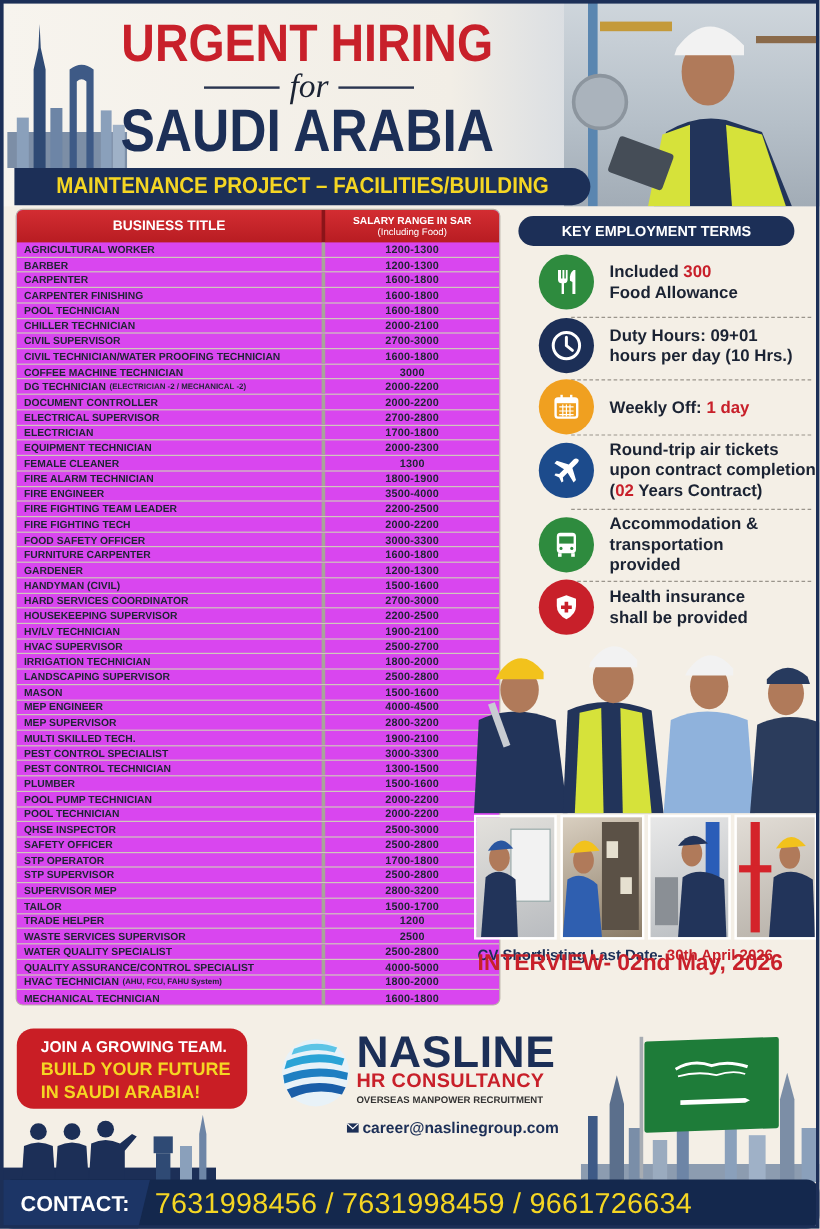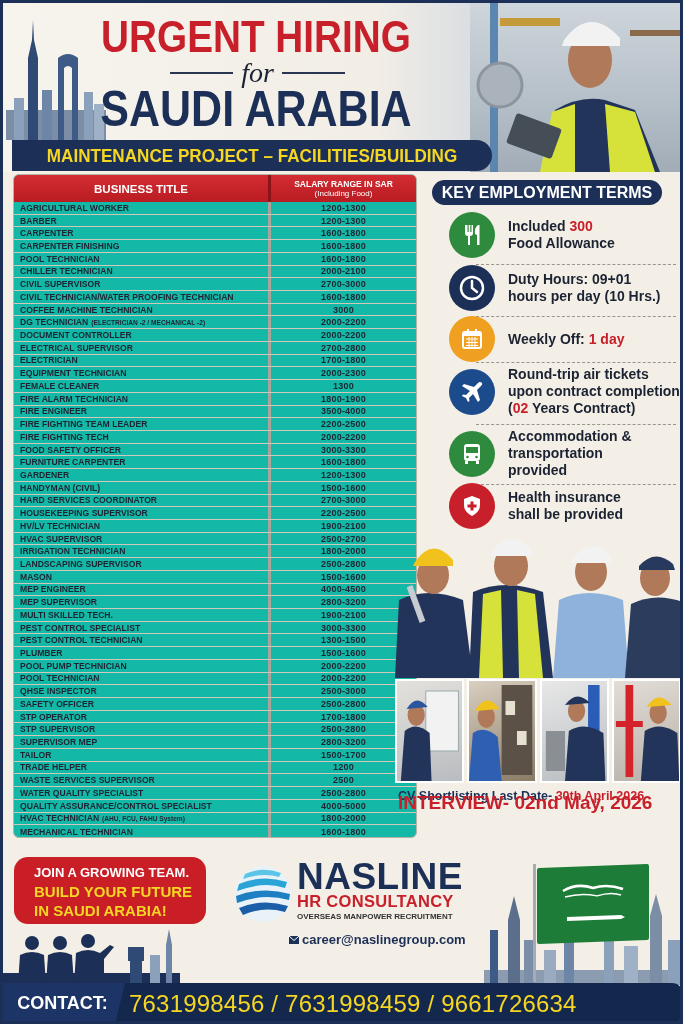--- a/index.html
+++ b/index.html
@@ -54,21 +54,21 @@
   }
   .hero-photo {
     position: absolute; left: 470px; top: 0; width: 213px; height: 172px;
     background: linear-gradient(180deg, #cfd6dc 0%, #b5bfc8 60%, #a2acb6 100%);
     overflow: hidden;
   }
   
   .table-wrap {
     position: absolute; left: 13px; top: 174px; width: 404px; height: 664px;
     border: 1px solid #b9b2a6; border-radius: 6px;
-    background: #14b8a6;
+    background: #d946ef;
     overflow: hidden;
   }
   .thead {
     display: flex; height: 27px;
     background: linear-gradient(180deg, #d32d32 0%, #b81c22 100%);
     color: #fff; font-weight: 700;
   }
   .thead .c1 {
     width: 257px; display: flex; align-items: center; justify-content: center;
     font-size: 11.5px; border-right: 3px solid #8b1419;
@@ -92,21 +92,21 @@
   }
   .row .c1 .small { font-size: 6.6px; margin-left: 3px; }
   .row .c2 {
     flex: 1; display: flex; align-items: center; justify-content: center;
     font-size: 9px; letter-spacing: 0.2px;
   }
   
   .terms-title {
     position: absolute; left: 432px; top: 180px; width: 230px; height: 25px;
     background: #1c2f57; border-radius: 13px;
-    color: #fff; font-weight: 700; font-size: 16px;
+    color: #fff; font-weight: 700; font-size: 12px;
     display: flex; align-items: center; justify-content: center;
   }
   .term {
     position: absolute; left: 449px; width: 240px;
     display: flex; align-items: center;
   }
   .term .ic {
     width: 46px; height: 46px; border-radius: 50%;
     display: flex; align-items: center; justify-content: center; flex-shrink: 0;
   }

